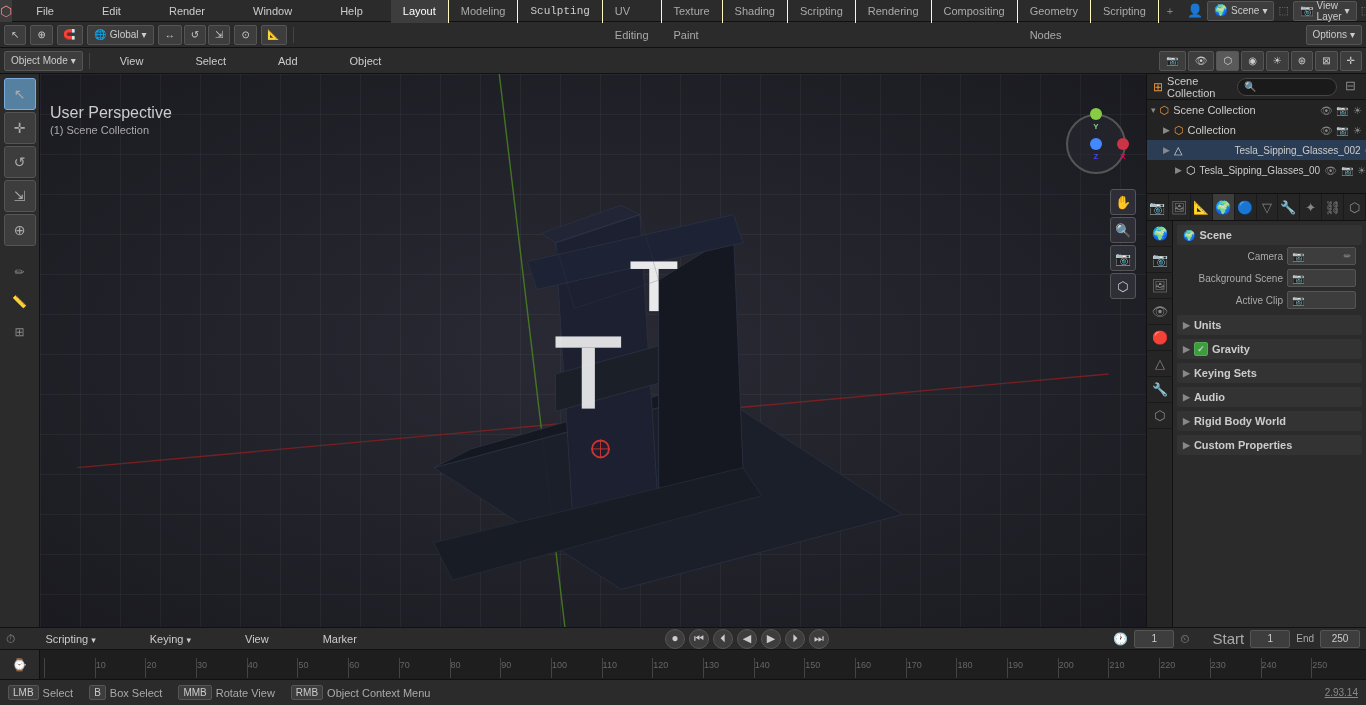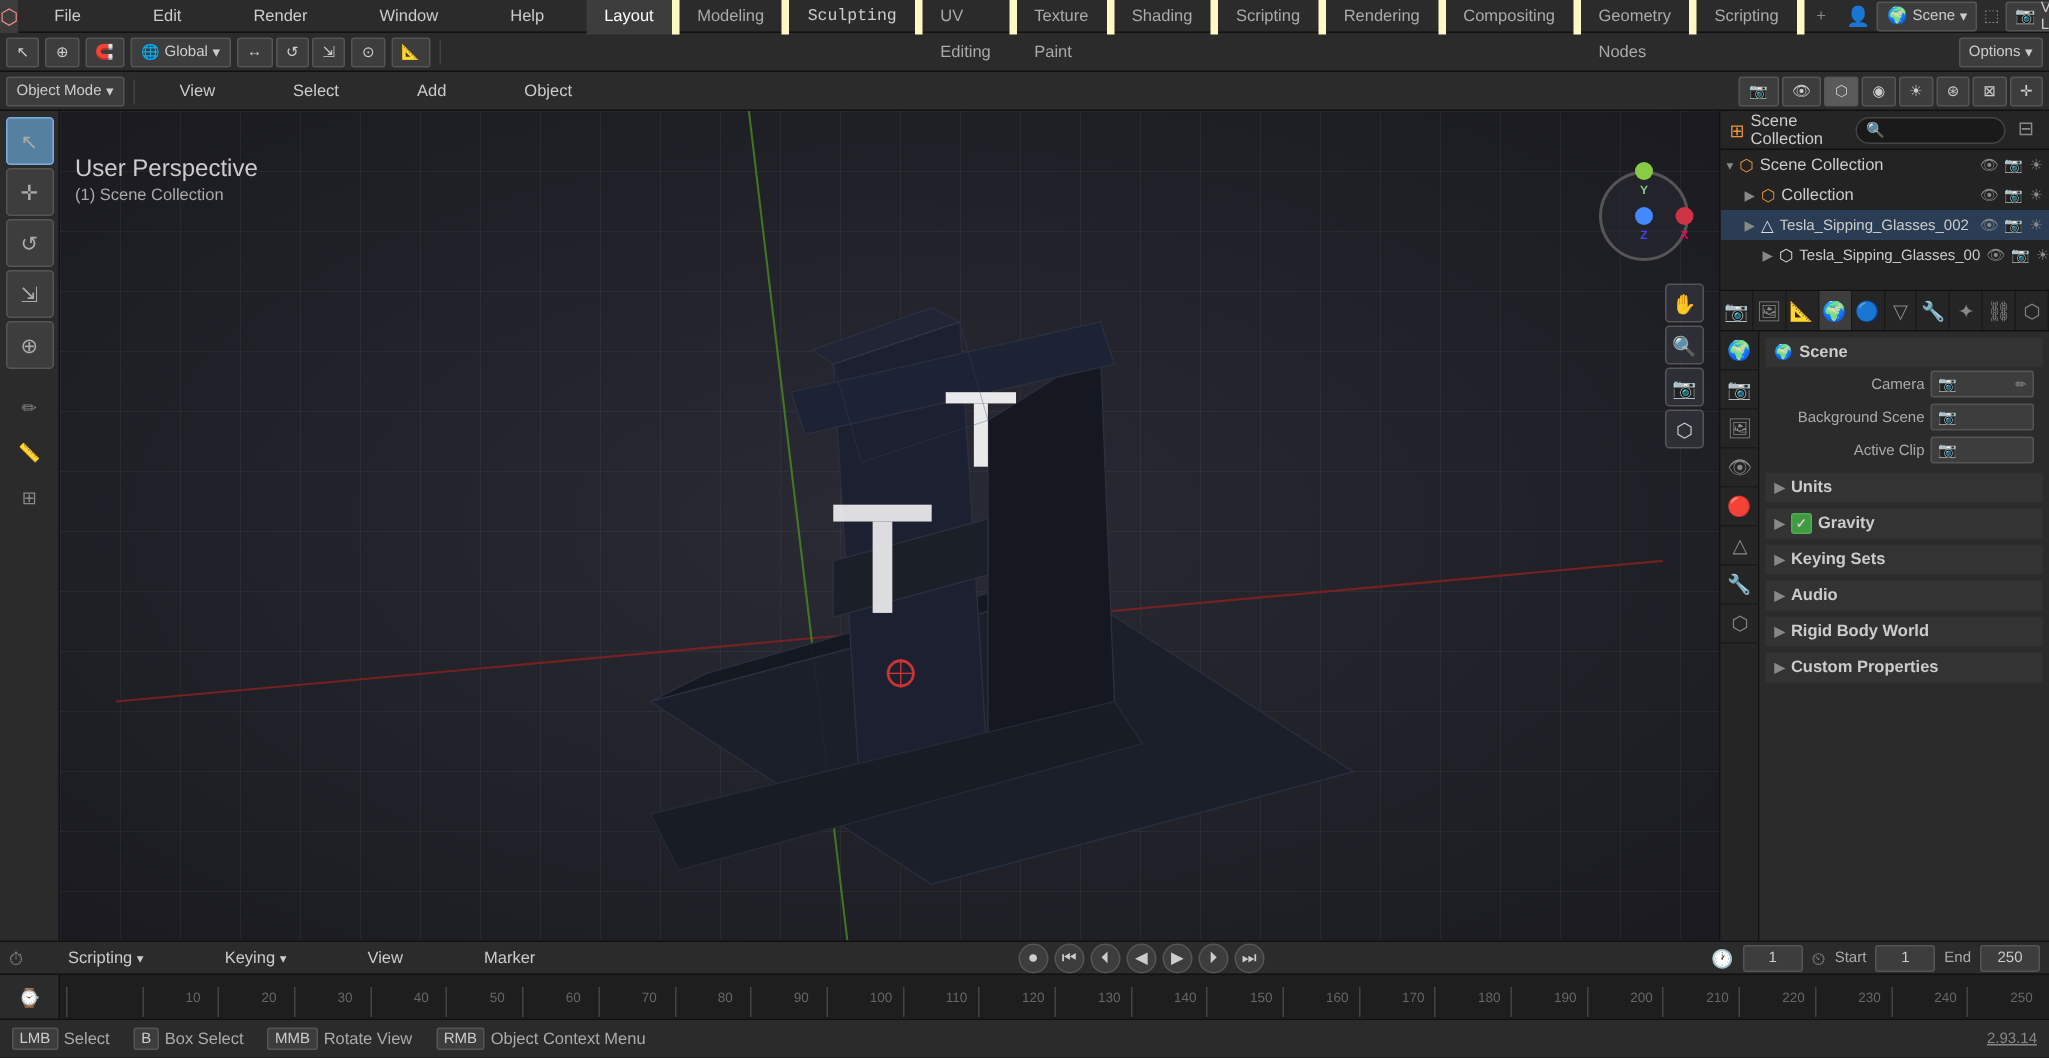--- a/index.html
+++ b/index.html
@@ -41,21 +41,21 @@
       cursor: pointer;
       font-size: 11px;
     }
     .workspace-tab {
       padding: 0 12px;
       height: 24px;
       line-height: 24px;
       color: #aaa;
       cursor: pointer;
       font-size: 11px;
-      border-right: 5px solid #fef9c3;
+      border-right: 1px solid #fef9c3;
     }
     .workspace-tab.active {
       background: #3d3d3d;
       color: #fff;
     }
     .workspace-tab-plus {
       padding: 0 8px;
       color: #888;
       cursor: pointer;
     }
@@ -403,21 +403,20 @@
     }
     .ruler-mark {
       flex: 1;
       height: 20px;
       border-left: 1px solid #444;
       display: flex;
       align-items: flex-start;
       padding-top: 2px;
       font-size: 9px;
       color: #666;
-      padding-left: 28px;
     }
     .playback-controls {
       display: flex;
       align-items: center;
       gap: 4px;
     }
     .play-btn {
       width: 20px;
       height: 20px;
       background: #3d3d3d;
@@ -741,21 +740,21 @@
           <span style="font-size:11px; color:#e8943a;">⬡</span>
           <span style="flex:1;">Collection</span>
           <span style="font-size:10px; color:#888;">👁</span>
           <span style="font-size:10px; color:#888;">📷</span>
           <span style="font-size:10px; color:#888;">☀</span>
         </div>
 
         <div class="outliner-item outliner-indent" style="background:#2a3d55;">
           <span style="font-size:9px; color:#888;">▶</span>
           <span style="font-size:11px; color:#ddd;">△</span>
-          <span style="flex:1; font-size:10px;">Tesla_Sipping_Glasses_002</span>
+          <span style="flex:1; font-size:10px;margin-left:48px;">Tesla_Sipping_Glasses_002</span>
           <span style="font-size:10px; color:#888;">👁</span>
           <span style="font-size:10px; color:#888;">📷</span>
           <span style="font-size:10px; color:#888;">☀</span>
         </div>
 
         <div class="outliner-item outliner-indent2">
           <span style="font-size:9px; color:#888;">▶</span>
           <span style="font-size:11px; color:#ddd;">⬡</span>
           <span style="flex:1; font-size:10px;">Tesla_Sipping_Glasses_00</span>
           <span style="font-size:10px; color:#888;">👁</span>
@@ -902,21 +901,21 @@
       <div class="play-btn">⏵</div>
       <div class="play-btn">⏭</div>
     </div>
 
     <div class="toolbar-spacer"></div>
 
     <span style="font-size:12px; color:#888;">🕐</span>
     <input class="frame-input" type="text" value="1" style="">
     <span style="font-size:12px; color:#888;">⏲</span>
 
-    <span style="font-size:10px; color:#aaa;">Start</span>
+    <span style="font-size:15px; color:#aaa;margin-left:17px;">Start</span>
     <input class="frame-input" type="text" value="1" style="">
     <span style="font-size:10px; color:#aaa;">End</span>
     <input class="frame-input" type="text" value="250" style="">
   </div>
 
   <div style="display:flex; flex:1; overflow:hidden; background:#1e1e1e;">
     <div style="width:40px; background:#2b2b2b; border-right:1px solid #111; display:flex; align-items:center; justify-content:center;">
       <div style="font-size:12px; color:#888; cursor:pointer;">⌚</div>
     </div>
     <div id="timeline-ruler" style="flex:1;">

